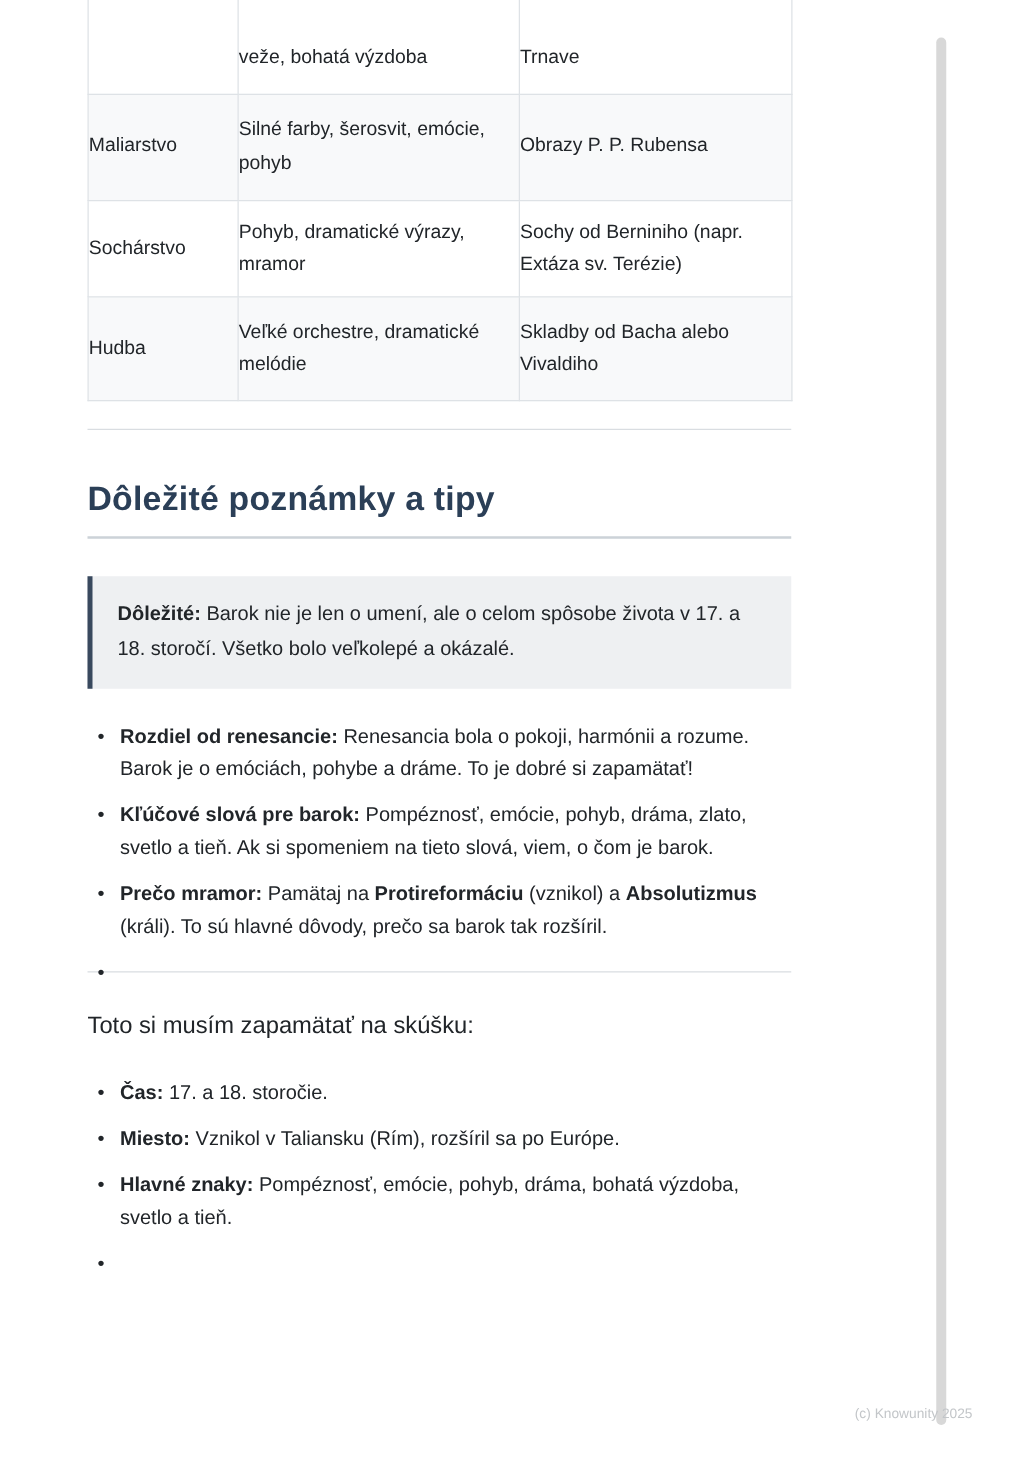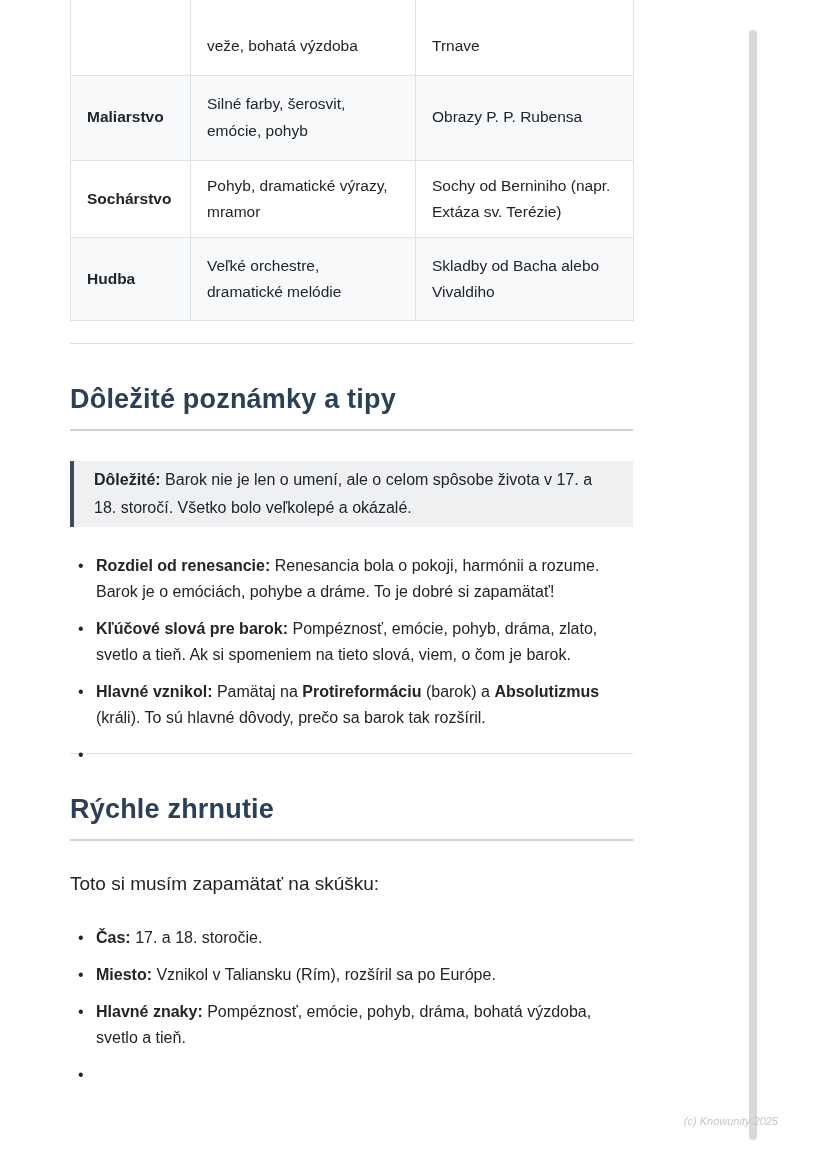--- a/index.html
+++ b/index.html
@@ -9,23 +9,23 @@
     position: relative; overflow: hidden;
     font-family: "Liberation Sans", sans-serif;
     color: var(--body-text, #212529);
   }
   .content { position: absolute; left: 70px; top: 0; width: 563px; }
 
   
   table { border-collapse: collapse; width: 100%; font-size: 15.5px; table-layout: fixed; }
   td {
     border: 1px solid var(--table-border, #dee2e6);
-    padding: 12px 16px; vertical-align: middle; line-height: 1.7;
+    padding: 12px 0; vertical-align: middle; line-height: 1.7;
   }
-  td:nth-child(1) { width: 120px; font-weight: bold; }
+  td:nth-child(1) { width: 120px; }
   td:nth-child(2) { width: 225px; }
   td:nth-child(3) { width: 218px; }
   tr:first-child td { border-top: none; height: 75px; vertical-align: bottom; padding-bottom: 15px; }
   tr:nth-child(2) td { height: 85px; background: var(--table-stripe, #f8f9fa); }
   tr:nth-child(3) td { height: 77px; }
   tr:nth-child(4) td { height: 83px; background: var(--table-stripe, #f8f9fa); }
 
   hr.divider { border: none; border-top: 1px solid var(--divider, #d9dde1); margin: 22px 0 0 0; }
 
   h2.section-heading {
@@ -33,41 +33,41 @@
     font-size: 27px; font-weight: 700; letter-spacing: 0.2px;
     color: var(--heading, #2b3f57);
     padding-bottom: 14px;
     border-bottom: 2px solid #ccd2d8;
   }
 
   .callout {
     margin-top: 30px;
     background: var(--callout-bg, #eef0f2);
     border-left: 4px solid var(--callout-border, #39495e);
-    padding: 5px 20px;
+    padding: 17px 20px;
     font-size: 16px; line-height: 1.75;
   }
 
   ul.bullets { list-style: none; margin-top: 26px; font-size: 16px; }
   ul.bullets li { position: relative; padding-left: 26px; margin-bottom: 11px; line-height: 1.62; }
   ul.bullets li .bullet-dot { position: absolute; left: 8px; top: 0; }
 
   p.intro { margin-top: 28px; font-size: 19px; line-height: 1.6; }
 
   .rich b, .rich .seg-b { font-weight: 700; }
   .rich i, .rich .seg-i { }
 
   .scrollbar-thumb {
     position: absolute; right: 71px; top: 30px;
     width: 8px; height: 1110px; border-radius: 4px;
     background: var(--scrollbar, #d8d8d8);
   }
   .watermark {
-    position: absolute; right: 50px; bottom: 44px;
-    font-size: 11px; color: #c3c6c9; font-style: italic;
+    position: absolute; right: 50px; bottom: 34px;
+    font-size: 11px; color: #c3c6c9;
   }
 </style>
 </head>
 <body>
 
 <div class="content">
 
   <table>
     <tbody>
       <tr>
@@ -97,27 +97,26 @@
 
   <h2 class="section-heading">Dôležité poznámky a tipy</h2>
 
   <div class="callout">
     <p class="rich"><span class="seg-b">Dôležité:</span><span> Barok nie je len o umení, ale o celom spôsobe života v 17. a 18. storočí. Všetko bolo veľkolepé a okázalé.</span></p>
   </div>
 
   <ul class="bullets">
     <li><span class="bullet-dot">•</span><span class="rich"><span class="seg-b">Rozdiel od renesancie:</span><span> Renesancia bola o pokoji, harmónii a rozume. Barok je o emóciách, pohybe a dráme. To je dobré si zapamätať!</span></span></li>
     <li><span class="bullet-dot">•</span><span class="rich"><span class="seg-b">Kľúčové slová pre barok:</span><span> </span><span class="seg-i">Pompéznosť, emócie, pohyb, dráma, zlato, svetlo a tieň.</span><span> Ak si spomeniem na tieto slová, viem, o čom je barok.</span></span></li>
-    <li><span class="bullet-dot">•</span><span class="rich"><span class="seg-b">Hlavné vznikol:</span><span> Pamätaj na </span><span class="seg-b">Protireformáciu</span><span> (barok) a </span><span class="seg-b">Absolutizmus</span><span> (králi). To sú hlavné dôvody, prečo sa barok tak rozšíril.</span></span></li>
+    <li><span class="bullet-dot">•</span><span class="rich"><span class="seg-b">Prečo mramor:</span><span> Pamätaj na </span><span class="seg-b">Protireformáciu</span><span> (vznikol) a </span><span class="seg-b">Absolutizmus</span><span> (králi). To sú hlavné dôvody, prečo sa barok tak rozšíril.</span></span></li>
     <li><span class="bullet-dot">•</span></li>
   </ul>
 
   <hr class="divider">
 
-  <h2 class="section-heading">Rýchle zhrnutie</h2>
 
   <p class="intro">Toto si musím zapamätať na skúšku:</p>
 
   <ul class="bullets">
     <li><span class="bullet-dot">•</span><span class="rich"><span class="seg-b">Čas:</span><span> 17. a 18. storočie.</span></span></li>
     <li><span class="bullet-dot">•</span><span class="rich"><span class="seg-b">Miesto:</span><span> Vznikol v Taliansku (Rím), rozšíril sa po Európe.</span></span></li>
     <li><span class="bullet-dot">•</span><span class="rich"><span class="seg-b">Hlavné znaky:</span><span> Pompéznosť, emócie, pohyb, dráma, bohatá výzdoba, svetlo a tieň.</span></span></li>
     <li><span class="bullet-dot">•</span></li>
   </ul>
 

